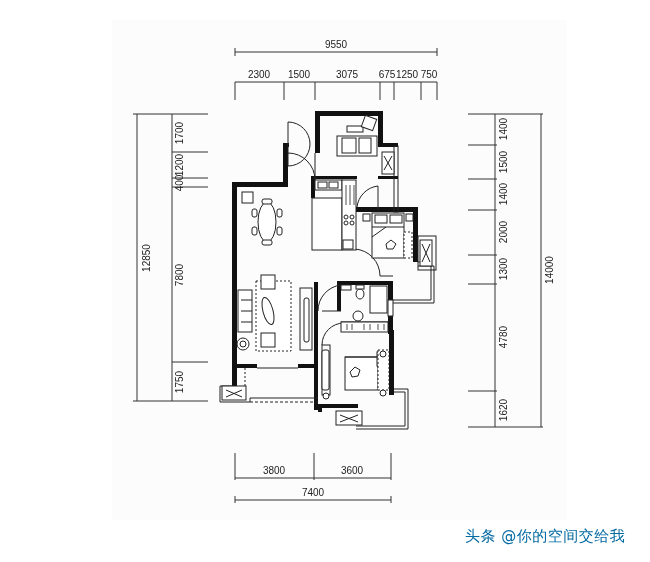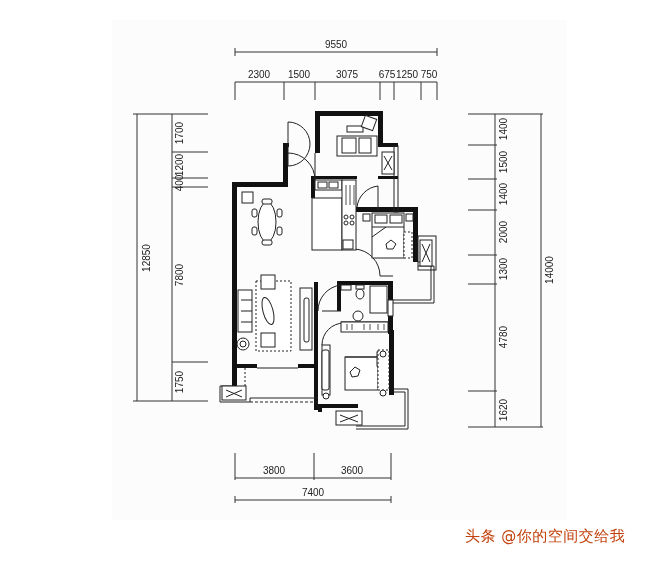--- a/index.html
+++ b/index.html
@@ -1,20 +1,20 @@
 <!DOCTYPE html>
 <html><head>
 <meta charset="utf-8">
 <style>
   html,body{margin:0;padding:0;background:#ffffff;}
   body{width:650px;height:562px;position:relative;overflow:hidden;font-family:"Liberation Sans","DejaVu Sans",sans-serif;}
   .sheet{position:absolute;left:112px;top:20px;width:455px;height:500px;background:#fcfcfc;}
   svg{position:absolute;left:0;top:0;}
   .dim{font-family:"Liberation Sans",sans-serif;font-size:10px;fill:#222;}
-  .wm{position:absolute;left:465px;top:527px;font-family:"DejaVu Sans",sans-serif;font-size:15px;color:#c2410c;letter-spacing:0.5px;text-shadow:0 0 2px #fff,0 0 3px #fff;}
+  .wm{position:absolute;left:465px;top:527px;font-family:"DejaVu Sans",sans-serif;font-size:15px;color:#0369a1;letter-spacing:0.5px;text-shadow:0 0 2px #fff,0 0 3px #fff;}
 </style>
 </head>
 <body>
 
 <div class="sheet"></div>
 
 <svg width="650" height="562" viewBox="0 0 650 562">
 
   <g stroke="#333" stroke-width="1" fill="none">
     <line x1="235" y1="52" x2="437" y2="52"></line>

